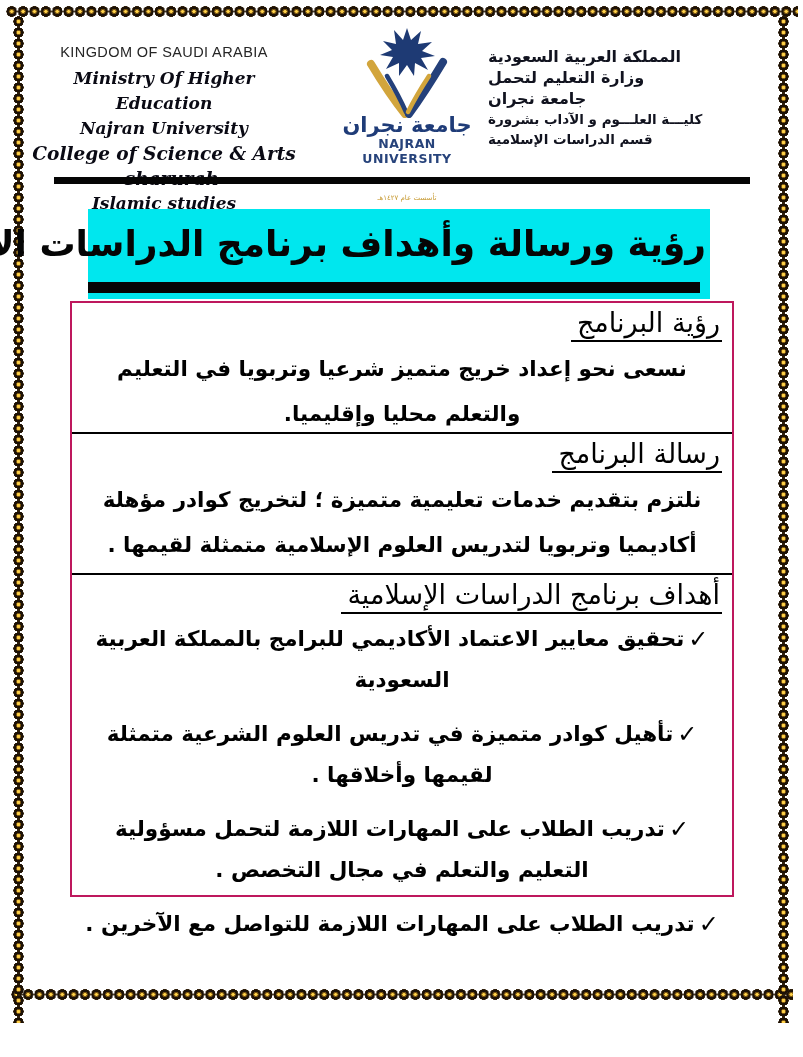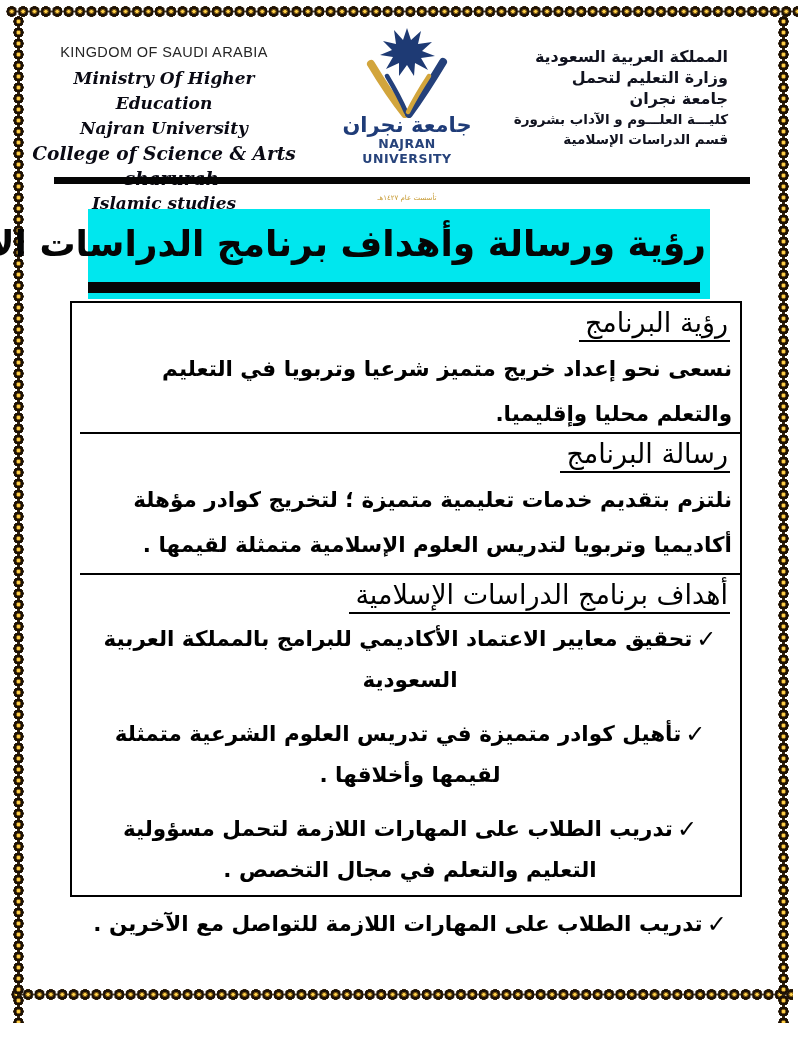--- a/index.html
+++ b/index.html
@@ -16,21 +16,21 @@
   .orn-bottom{left:11px; right:10px; bottom:24px; height:11px;}
   .orn-left{left:13px; top:16px; width:11px; height:1007px; background-repeat:repeat-y;}
   .orn-right{left:778px; top:16px; width:11px; height:1007px; background-repeat:repeat-y;}
 
   
   .hdr-en{position:absolute; left:28px; top:44px; width:272px; text-align:center; color:#111;}
   .hdr-en .plain{font-family:"Liberation Sans", sans-serif; font-size:14.5px; letter-spacing:.4px; color:#262626; margin-bottom:6px;}
   .hdr-en .script{font-family:"DejaVu Serif", serif; font-style:italic; font-weight:bold; font-size:17px; line-height:25px; color:#0a0a14;}
   .hdr-en .script.big{font-size:18.5px;}
 
-  .hdr-ar{position:absolute; left:488px; top:46px; width:240px; text-align:right; direction:rtl;
+  .hdr-ar{position:absolute; left:488px; top:46px; width:240px; text-align:left; direction:rtl;
     color:#11131f; font-weight:bold;}
   .hdr-ar .l{font-size:16px; line-height:21px;}
   .hdr-ar .s{font-size:13.5px; line-height:20px;}
 
   
   .logo{position:absolute; left:333px; top:26px; width:148px; text-align:center;}
   .logo svg{display:block; margin:0 auto;}
   .logo .ar{font-size:21px; font-weight:bold; color:#1f3c78; direction:rtl; line-height:22px; margin-top:-4px;}
   .logo .en{font-size:12.5px; font-weight:bold; color:#27437b; letter-spacing:.5px; line-height:15px;}
   .logo .tag{font-size:7px; color:#c79a33; direction:rtl; line-height:9px;margin-top:28px;}
@@ -38,29 +38,29 @@
   .rule{position:absolute; left:54px; top:177px; width:696px; height:7px; background:#050505;}
 
   
   .title-band{position:absolute; left:88px; top:209px; width:622px; height:90px; background:#00e7ee;}
   .title-text{position:absolute; left:0; right:4px; top:4px; text-align:center; direction:rtl;
     font-size:36px; font-weight:bold; color:#050505; white-space:nowrap; line-height:62px;}
   .title-bar{position:absolute; left:0; right:10px; bottom:6px; height:11px; background:#060606;}
 
   
   .content-box{position:absolute; left:70px; top:301px; width:660px; height:592px;
-    border:2px solid #000000; direction:rtl;padding-left:8px;}
+    border:2px solid #be185d; direction:rtl;}
   .sec{box-sizing:border-box; padding:2px 8px 0 8px;}
   .sec1{height:131px; border-bottom:2px solid #000;}
   .sec2{height:141px; border-bottom:2px solid #000;}
   .sec3{height:316px;}
   .sec-heading{display:block; text-align:right; margin:2px 2px 4px 0;}
   .sec-heading .u{display:inline-block; font-size:27px; font-weight:500; color:#000;
     border-bottom:2px solid #000; padding:0 2px 1px 6px; line-height:32px;}
-  .sec-body{font-size:21.5px; font-weight:bold; color:#000; line-height:45px;}
+  .sec-body{font-size:21.5px; font-weight:bold; color:#000; text-align:center; line-height:45px;}
   .bullets{margin-top:2px;}
   .bullet{font-size:21.5px; font-weight:bold; color:#000; text-align:center; line-height:41px; margin-bottom:13px;}
   .check{font-size:24px; font-weight:bold; padding-left:4px; position:relative; top:1px;}
 </style>
 </head>
 <body>
 
 <div class="page">
 
   <div class="orn orn-top"></div>

